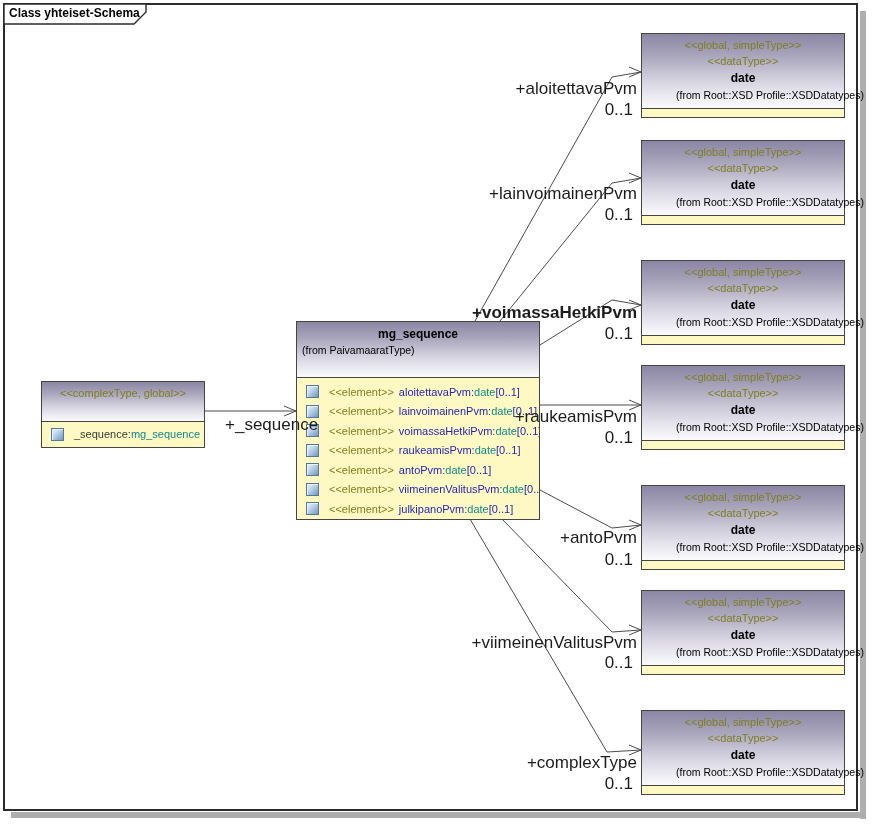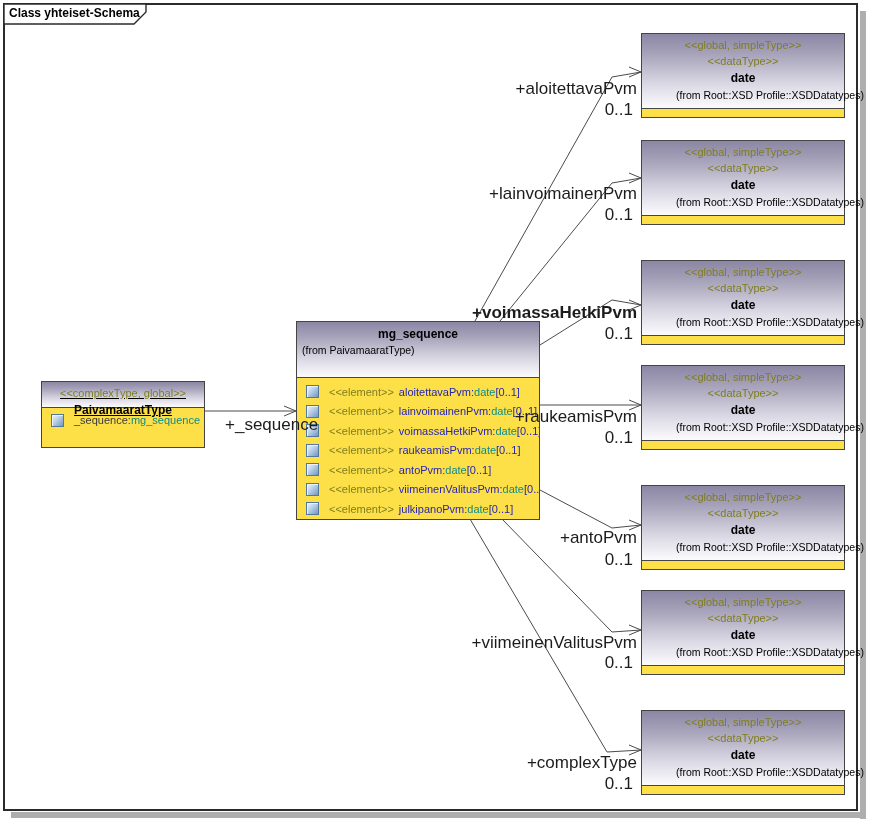--- a/index.html
+++ b/index.html
@@ -1,19 +1,19 @@
 <!DOCTYPE html>
 <html><head>
 <meta charset="utf-8">
 <style>
   html,body{margin:0;padding:0;background:#fff;}
   #stage{position:relative;width:884px;height:828px;background:#fff;
          font-family:"Liberation Sans",sans-serif;color:#000;overflow:hidden;}
   #wires{position:absolute;left:0;top:0;width:884px;height:828px;z-index:1;}
-  .box{position:absolute;background:#fde047;border:1px solid #454545;box-sizing:border-box;z-index:2;}
+  .box{position:absolute;background:#fef9c3;border:1px solid #454545;box-sizing:border-box;z-index:2;}
   .hdr{background:linear-gradient(180deg,#8b86a4 0%,#aaa6bc 30%,#d8d5e2 65%,#fbfbfd 100%);
        border-bottom:1px solid #454545;text-align:center;box-sizing:border-box;padding-top:3px;}
   .stereo{color:#7f7d21;font-size:11px;line-height:16px;white-space:nowrap;}
   .cname{font-weight:bold;font-size:12px;line-height:19px;color:#000;white-space:nowrap;}
   .fromtxt{font-size:10.5px;line-height:15px;color:#000;white-space:nowrap;padding-left:34px;}
   .rowarea{padding-top:4px;}
   .el-row{display:flex;align-items:center;height:19.5px;padding-left:9px;
           white-space:nowrap;overflow:hidden;font-size:11px;}
   .mini-icon{width:11px;height:11px;flex:0 0 auto;margin-right:10px;
           background:linear-gradient(135deg,#f2f7fd 0%,#b9d0e8 45%,#7396bd 100%);
@@ -55,23 +55,22 @@
     <path d="M629,300 L641,305 L629,310" fill="none" stroke="#4b4b4b" stroke-width="1"></path>
     <path d="M629,400 L641,405 L629,410" fill="none" stroke="#4b4b4b" stroke-width="1"></path>
     <path d="M629,520 L641,525 L629,530" fill="none" stroke="#4b4b4b" stroke-width="1"></path>
     <path d="M629,625 L641,630 L629,635" fill="none" stroke="#4b4b4b" stroke-width="1"></path>
     <path d="M629,745 L641,750 L629,755" fill="none" stroke="#4b4b4b" stroke-width="1"></path>
   </svg>
 
   <div class="title">Class yhteiset-Schema</div>
 
   <div class="box" style="left:41px;top:381px;width:164px;height:67px;">
-    <div class="hdr" style="height:26px;text-decoration:underline;">
+    <div class="hdr" style="height:40px;">
       <div class="stereo">&lt;&lt;complexType, global&gt;&gt;</div>
-      <div class="cname">PaivamaaratType</div>
     </div>
     <div class="el-row" style="height:24px;">
       <span class="mini-icon"></span>
       <span class="attr-nm">_sequence:</span>
         <span class="el-tp">mg_sequence</span>
     </div>
   </div>
 
   <div class="box" style="left:296px;top:321px;width:244px;height:199px;">
     <div class="hdr" style="height:56px;">

